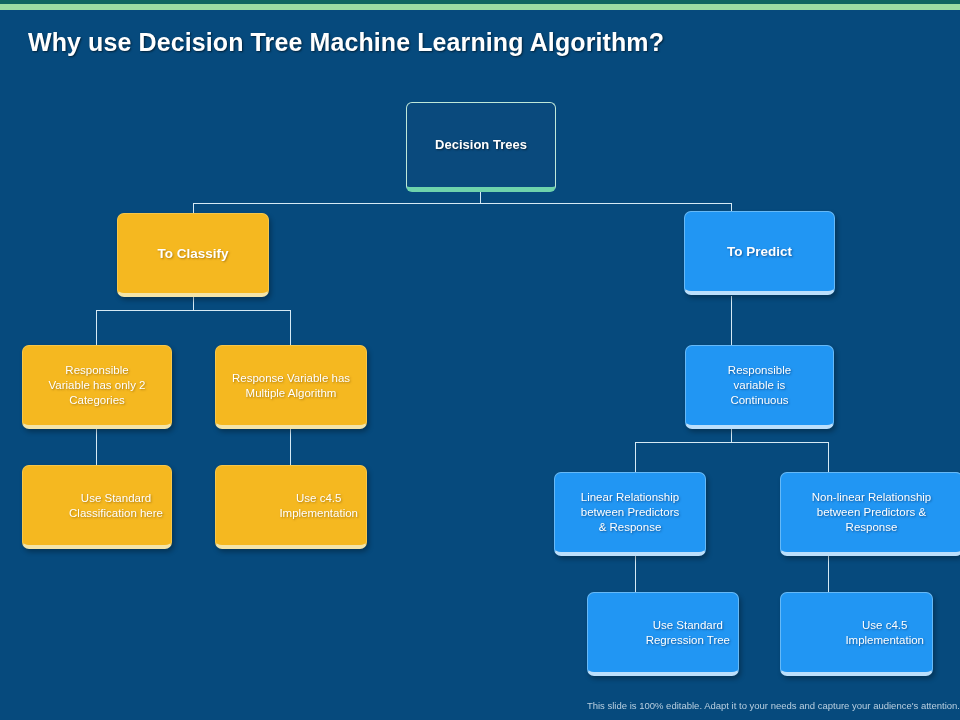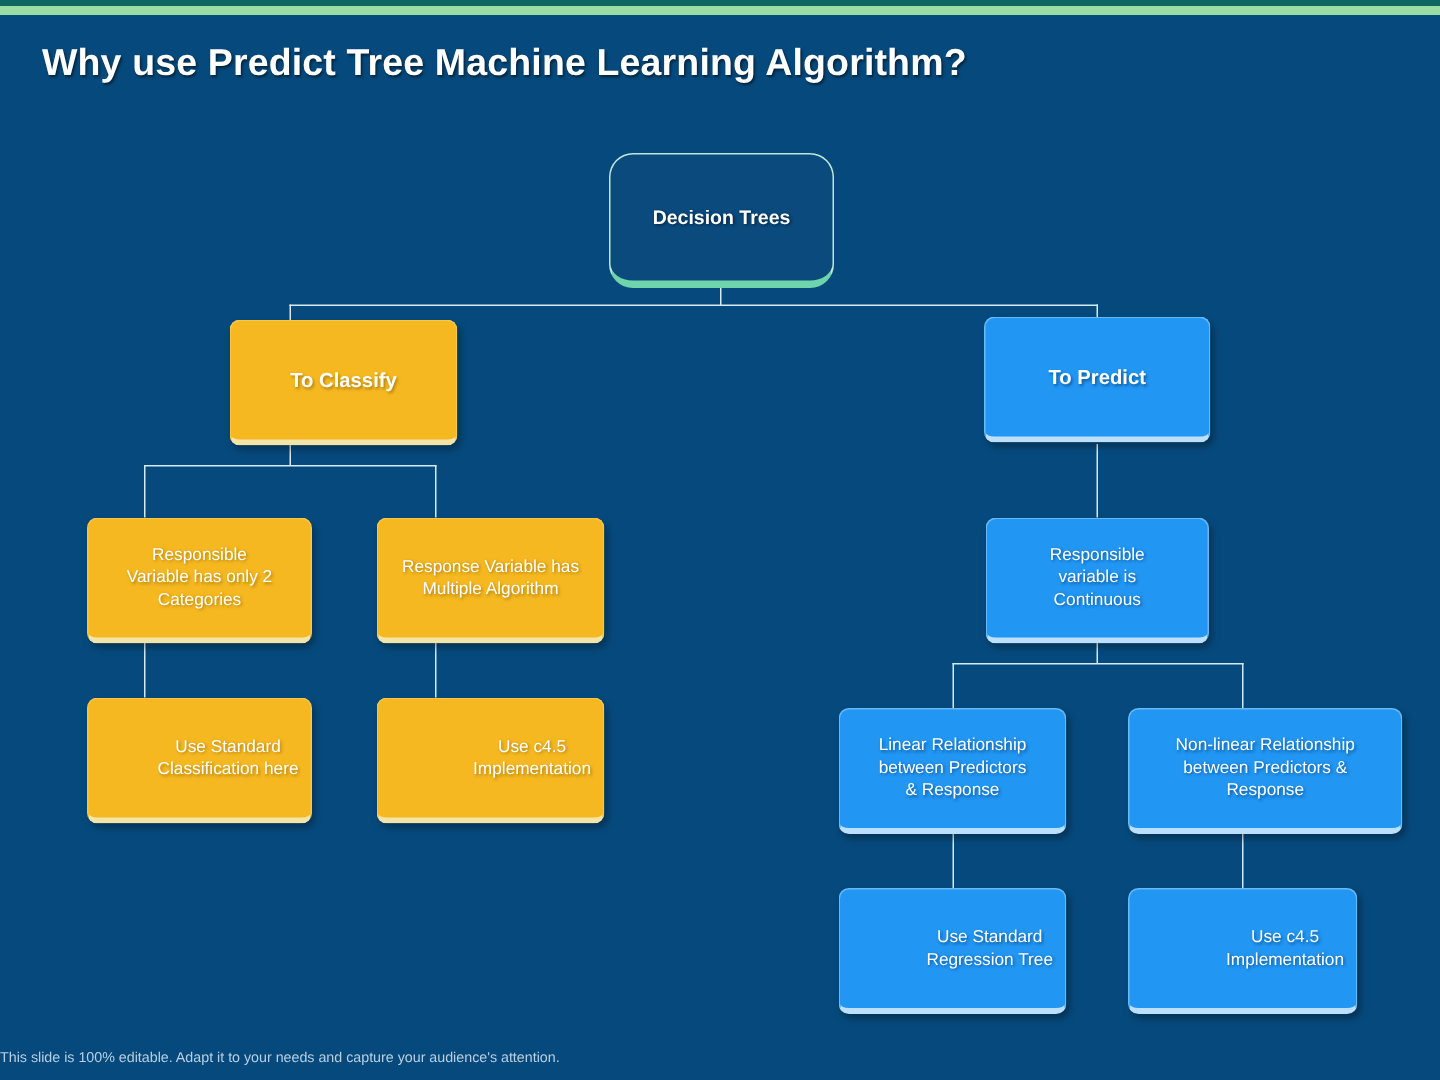--- a/index.html
+++ b/index.html
@@ -78,65 +78,65 @@
     line-height: 1.28;
     padding: 4px 8px;
     white-space: pre-line;
     box-shadow: 2px 3px 5px rgba(0,0,0,0.30);
   }
 
   .node-root {
     background: #0a4a7d;
     border: 1px solid #bfe8d9;
     border-bottom: 5px solid #6fd3ac;
-    border-radius: 16px;
+    border-radius: 6px;
     font-size: 13px;
     font-weight: bold;
     text-shadow: 1px 1px 2px rgba(0,0,0,0.5);
     box-shadow: none;
   }
 
   .node-amber {
     background: #f5b820;
     border: 1px solid #f7c648;
     border-bottom: 4px solid #f3e4a8;
     text-shadow: 1px 1px 2px rgba(120,80,0,0.55);
-    margin-left: 36px;
   }
 
   .node-blue {
     background: #2196f3;
     border: 1px solid #66b9f7;
     border-bottom: 4px solid #bcdffb;
     text-shadow: 1px 1px 2px rgba(0,40,90,0.55);
+    margin-left: 28px;
   }
 
   .lvl1 { font-size: 13.5px; font-weight: bold; }
   .lvl2 { font-size: 11.5px; }
   .lvl3 { font-size: 11.5px; justify-content: flex-end; }
 
   
   #footer-note {
     position: absolute;
     left: 0;
     top: 700px;
     width: 960px;
-    text-align: left;
+    text-align: right;
     font-size: 9.5px;
     color: #b9cfe0;
   }
 </style>
 </head>
 <body>
 
 <div id="top-strip-dark"></div>
 <div id="top-strip-green"></div>
 <div id="slide-bg"></div>
 
-<div id="page-title">Why use Predict Tree Machine Learning Algorithm?</div>
+<div id="page-title">Why use Decision Tree Machine Learning Algorithm?</div>
 
 <div id="connectors">
 
   <div class="conn conn-v" style="left:480px; top:188px; height:16px;"></div>
 
   <div class="conn conn-h" style="left:193px; top:203px; width:539px;"></div>
 
   <div class="conn conn-v" style="left:193px; top:203px; height:11px;"></div>
 
   <div class="conn conn-v" style="left:731px; top:203px; height:11px;"></div>
@@ -192,21 +192,21 @@
   <span>Use c4.5
 Implementation</span>
 </div>
 
 <div class="node node-blue lvl2" style="left:657px; top:345px; width:149px; height:84px;">
   <span>Responsible
 variable is
 Continuous</span>
 </div>
 
-<div class="node node-blue lvl2" style="left:559px; top:472px; width:152px; height:84px;">
+<div class="node node-blue lvl2" style="left:526px; top:472px; width:152px; height:84px;">
   <span>Linear Relationship
 between Predictors
 &amp; Response</span>
 </div>
 
 <div class="node node-blue lvl2" style="left:752px; top:472px; width:183px; height:84px;">
   <span>Non-linear Relationship
 between Predictors &amp;
 Response</span>
 </div>

